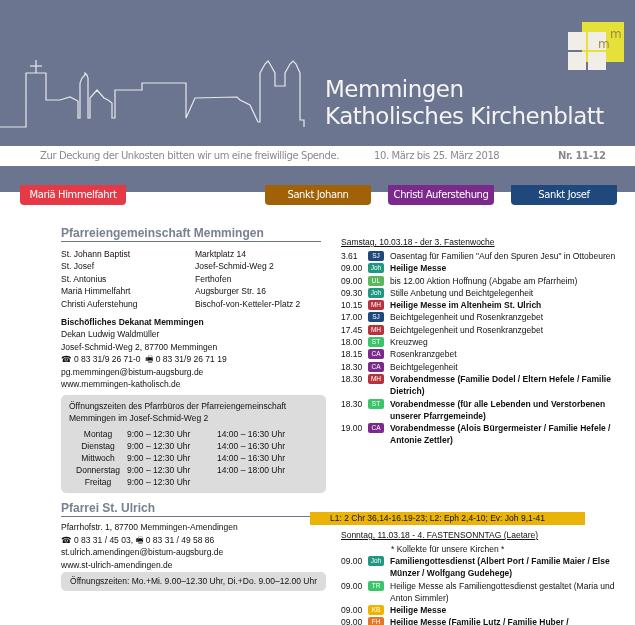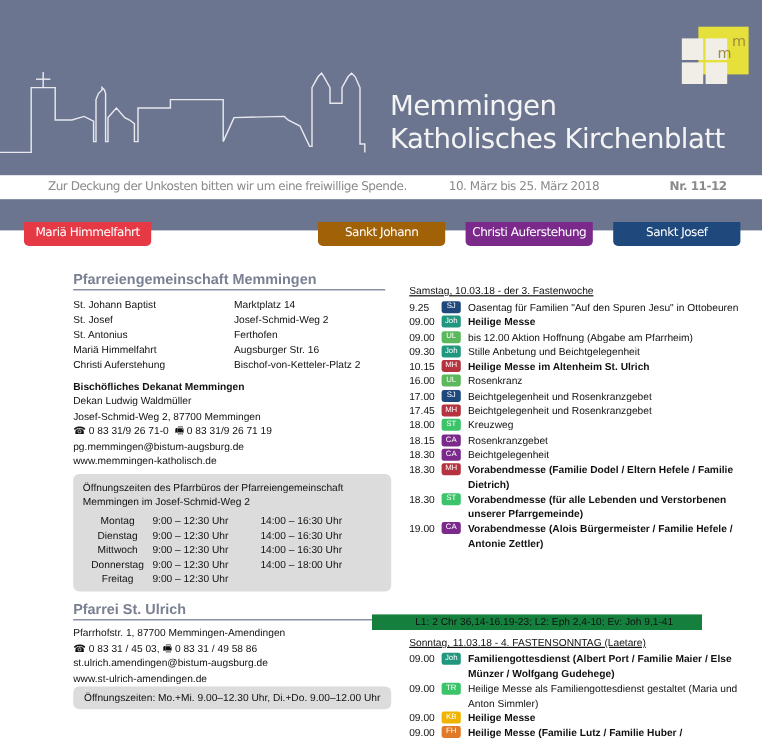--- a/index.html
+++ b/index.html
@@ -24,21 +24,21 @@
   .gray-box { background: #dcdcdc; border-radius: 5px; padding: 5px 8px; margin-top: 5px; width: 265px; }
   .hours-row { display: flex; line-height: 12px; font-size: 8.5px; }
   .hours-row .d { width: 58px; text-align: center; }
   .hours-row .m { width: 90px; }
   .right { position: absolute; left: 341px; top: 236px; width: 290px; font-size: 8.5px; }
   .day-head { text-decoration: underline; font-size: 8.5px; line-height: 12px; margin-bottom: 2px; }
   .ev { display: flex; line-height: 12.3px; }
   .ev .t { width: 27px; flex-shrink: 0; }
   .ev .b { width: 16px; height: 10px; border-radius: 2px; color: #fff; font-size: 6.5px; text-align: center; line-height: 10px; margin: 1px 6px 0 0; flex-shrink: 0; }
   .ev .x { flex: 1; }
-  .lesung { position: absolute; left: 310px; top: 512px; width: 275px; height: 13px; background: #15803d; font-size: 8.5px; line-height: 13px; padding-left: 36px; }
+  .lesung { position: absolute; left: 310px; top: 512px; width: 275px; height: 13px; background: #eab308; font-size: 8.5px; line-height: 13px; padding-left: 20px; }
   .sunday { position: absolute; left: 341px; top: 529px; width: 290px; font-size: 8.5px; }
 </style>
 </head>
 <body>
 
 <div class="header">
   <svg class="skyline" width="320" height="90" viewBox="0 0 320 90">
     <polyline fill="none" stroke="#e8e8ee" stroke-width="1.2" points="0,87 26,87 26,33 36,33 36,20 36,33 46,33 46,60 60,60 70,57 78,61 78,78 80,78 80,43 82,38 85,35 85,33 87,35 88,38 88,78 90,78 90,58 97,50 104,58 108,60 112,63 112,78 115,78 115,50 142,50 142,43 186,43 186,78 195,58 237,57 240,60 250,65 258,82 260,82 260,33 265,24 268,21 270,24 275,33 275,46 285,46 285,33 290,24 293,21 296,24 300,33 300,80 304,80 304,87"></polyline>
     <line x1="30" y1="26" x2="42" y2="26" stroke="#e8e8ee" stroke-width="1.2"></line>
   </svg>
@@ -138,21 +138,21 @@
   </div>
   <div class="gray-box" style="margin-top:1px;padding:3px 4px;text-align:center">
     <div class="line">Öffnungszeiten: Mo.+Mi. 9.00–12.30 Uhr, Di.+Do. 9.00–12.00 Uhr</div>
   </div>
 </div>
 
 <div class="right">
   <div class="day-head">Samstag, 10.03.18 - der 3. Fastenwoche</div>
   <div id="sat-events">
       <div class="ev">
-        <span class="t">9.25</span>
+        <span class="t">3.61</span>
         <span class="b" style="background:#1f497d">SJ</span>
         <span class="x">Oasentag für Familien "Auf den Spuren Jesu" in Ottobeuren</span>
       </div>
       <div class="ev">
         <span class="t">09.00</span>
         <span class="b" style="background:#22977f">Joh</span>
         <span class="x" style="font-weight:bold">Heilige Messe</span>
       </div>
       <div class="ev">
         <span class="t">09.00</span>
@@ -163,25 +163,20 @@
         <span class="t">09.30</span>
         <span class="b" style="background:#22977f">Joh</span>
         <span class="x">Stille Anbetung und Beichtgelegenheit</span>
       </div>
       <div class="ev">
         <span class="t">10.15</span>
         <span class="b" style="background:#b5333f">MH</span>
         <span class="x" style="font-weight:bold">Heilige Messe im Altenheim St. Ulrich</span>
       </div>
       <div class="ev">
-        <span class="t">16.00</span>
-        <span class="b" style="background:#5cb85c">UL</span>
-        <span class="x">Rosenkranz</span>
-      </div>
-      <div class="ev">
         <span class="t">17.00</span>
         <span class="b" style="background:#1f497d">SJ</span>
         <span class="x">Beichtgelegenheit und Rosenkranzgebet</span>
       </div>
       <div class="ev">
         <span class="t">17.45</span>
         <span class="b" style="background:#b5333f">MH</span>
         <span class="x">Beichtgelegenheit und Rosenkranzgebet</span>
       </div>
       <div class="ev">
@@ -214,20 +209,21 @@
         <span class="b" style="background:#7b2a8c">CA</span>
         <span class="x" style="font-weight:bold">Vorabendmesse (Alois Bürgermeister / Familie Hefele / Antonie Zettler)</span>
       </div>
     </div>
 </div>
 
 <div class="lesung">L1: 2 Chr 36,14-16.19-23; L2:  Eph 2,4-10; Ev: Joh 9,1-41</div>
 
 <div class="sunday">
   <div class="day-head">Sonntag, 11.03.18 - 4. FASTENSONNTAG (Laetare)</div>
+  <div style="padding-left:50px;line-height:12px">* Kollekte für unsere Kirchen *</div>
   <div id="sun-events">
       <div class="ev">
         <span class="t">09.00</span>
         <span class="b" style="background:#22977f">Joh</span>
         <span class="x" style="font-weight:bold">Familiengottesdienst (Albert Port / Familie Maier / Else Münzer / Wolfgang Gudehege)</span>
       </div>
       <div class="ev">
         <span class="t">09.00</span>
         <span class="b" style="background:#3cc46a">TR</span>
         <span class="x" style="font-weight:normal">Heilige Messe als Familiengottesdienst gestaltet (Maria und Anton Simmler)</span>

